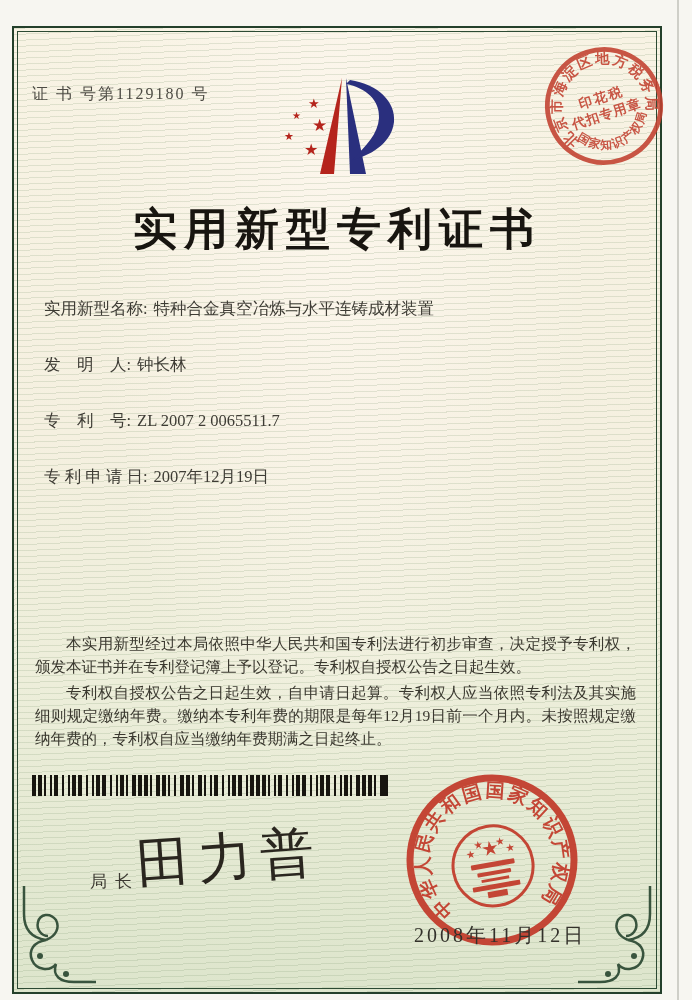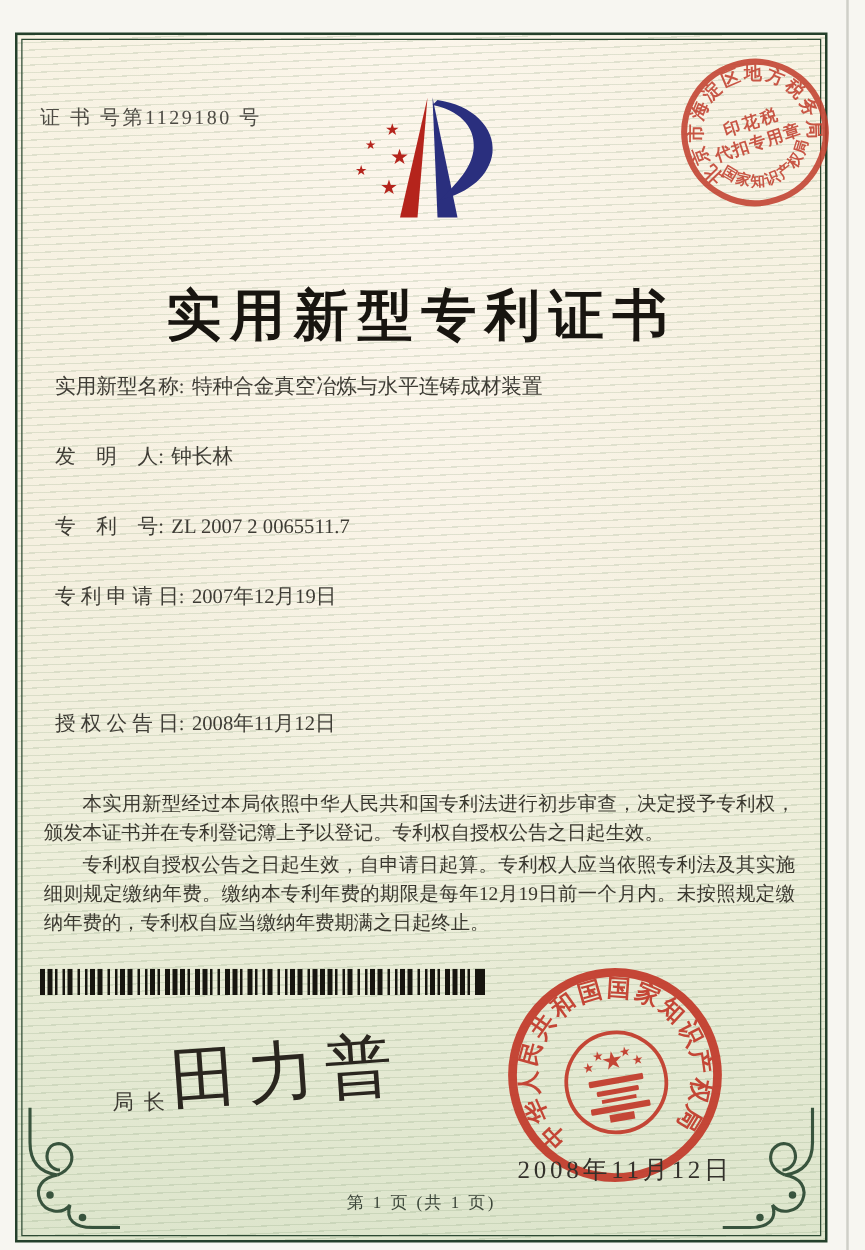--- a/index.html
+++ b/index.html
@@ -9,21 +9,21 @@
   
   .paper{position:absolute;left:12px;top:26px;right:30px;bottom:6px;
     background:
       repeating-linear-gradient(177.5deg, rgba(122,150,110,0.20) 0px, rgba(122,150,110,0.20) 1px, rgba(0,0,0,0) 1px, rgba(0,0,0,0) 6px),
       radial-gradient(ellipse at 50% 14%, rgba(252,246,236,0.95) 0%, rgba(252,246,236,0) 55%),
       linear-gradient(180deg,#f8f3e4 0%,#f5f0e0 42%,#edeeda 68%,#dde5cc 100%);
     border:2px solid #24402b;}
   .frame-inner{position:absolute;left:3px;top:3px;right:3px;bottom:3px;border:1px solid #2c4a33;pointer-events:none;}
   .abs{position:absolute;}
   .cert-number{left:18px;top:56px;font-size:16px;letter-spacing:2px;color:#4d4b44;}
-  .title{left:0;right:0;top:172px;text-align:center;font-size:44px;font-weight:bold;color:#181510;letter-spacing:7px;margin-top:23px;}
+  .title{left:0;right:0;top:172px;text-align:center;font-size:44px;font-weight:bold;color:#181510;letter-spacing:7px;}
   .field{left:30px;font-size:16.5px;color:#3e3c35;white-space:nowrap;}
   .field .lbl{margin-right:6px;}
   .paras{left:21px;right:24px;top:604px;font-size:15.5px;line-height:23px;color:#3a382f;text-align:justify;}
   .paras p{margin:0 0 3px 0;text-indent:2em;}
   .barcode{left:18px;top:747px;width:358px;height:21px;display:flex;overflow:hidden;}
   .bc-bar{flex:none;background:#17150f;}
   .bc-gap{flex:none;}
   .role{left:76px;top:842px;font-size:17px;letter-spacing:8px;color:#3c3a32;}
   .signature{left:122px;top:794px;font-size:54px;color:#2a261f;transform:rotate(-4deg);letter-spacing:8px;font-family:"DejaVu Serif",serif;}
   .issue-date{left:400px;top:894px;font-size:20px;letter-spacing:3px;color:#33312b;}
@@ -77,23 +77,20 @@
       <span class="lbl">实用新型名称:</span><span>特种合金真空冶炼与水平连铸成材装置</span>
     </div>
     <div class="abs field" style="top:326px">
       <span class="lbl">发　明　人:</span><span>钟长林</span>
     </div>
     <div class="abs field" style="top:382px">
       <span class="lbl">专　利　号:</span><span>ZL 2007 2 0065511.7</span>
     </div>
     <div class="abs field" style="top:438px">
       <span class="lbl">专 利 申 请 日:</span><span>2007年12月19日</span>
-    </div>
-    <div class="abs field" style="top:540px">
-      <span class="lbl">授 权 公 告 日:</span><span>2008年11月12日</span>
     </div>
 
     <div class="abs paras">
       <p>本实用新型经过本局依照中华人民共和国专利法进行初步审查，决定授予专利权，颁发本证书并在专利登记簿上予以登记。专利权自授权公告之日起生效。</p>
       <p>专利权自授权公告之日起生效，自申请日起算。专利权人应当依照专利法及其实施细则规定缴纳年费。缴纳本专利年费的期限是每年12月19日前一个月内。未按照规定缴纳年费的，专利权自应当缴纳年费期满之日起终止。</p>
     </div>
 
     <div class="abs barcode">
         <span class="bc-bar" style="width: 4px;"></span>
         <span class="bc-gap" style="width: 2px;"></span>
@@ -240,21 +237,20 @@
           <rect x="73" y="101" width="34" height="4" rx="1"></rect>
           <rect x="76" y="108" width="28" height="3"></rect>
           <rect x="66" y="114" width="48" height="5" rx="1"></rect>
           <rect x="80" y="121" width="20" height="6"></rect>
         </g>
       </g>
     </svg>
 
     <div class="abs issue-date">2008年11月12日</div>
 
-    <div class="abs footer">第 1 页 (共 1 页)</div>
 
     <svg class="abs flourish" style="left:2px" width="80" height="100" viewBox="0 0 80 100">
       <g transform="scale(-1,1) translate(-80,0)" stroke="#2b4832" fill="none" stroke-width="2.5">
         <path d="M72,0 L72,28 C72,44 64,52 50,54 C62,56 68,64 64,74 C60,84 46,86 40,78 C44,90 36,96 22,96 L0,96"></path>
         <path d="M50,54 C40,50 36,42 40,34 C46,26 56,28 58,36 C60,44 54,50 48,50"></path>
         <circle cx="56" cy="70" r="3" fill="#2b4832" stroke="none"></circle>
         <circle cx="30" cy="88" r="3" fill="#2b4832" stroke="none"></circle>
       </g>
     </svg>
     <svg class="abs flourish" style="right:2px" width="80" height="100" viewBox="0 0 80 100">

